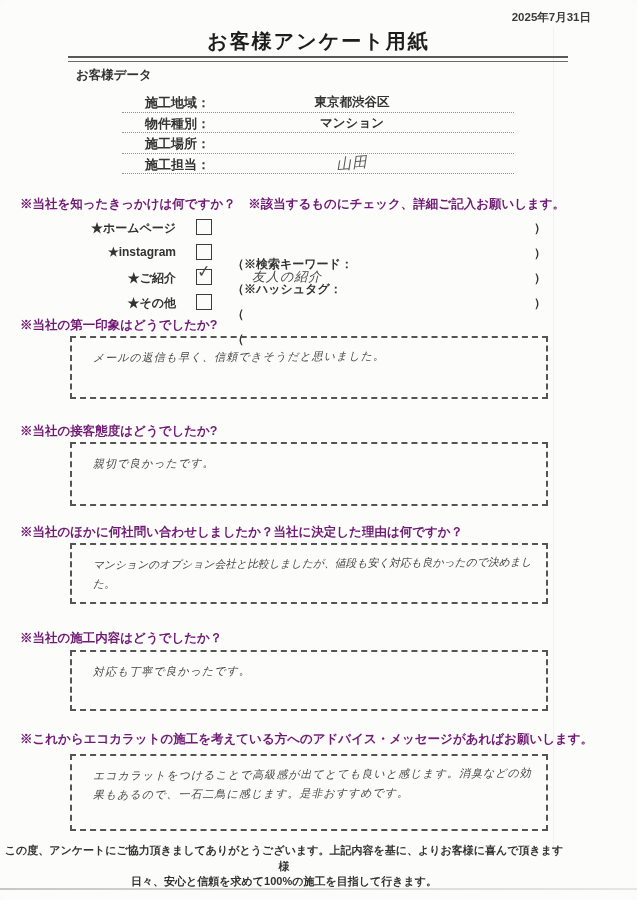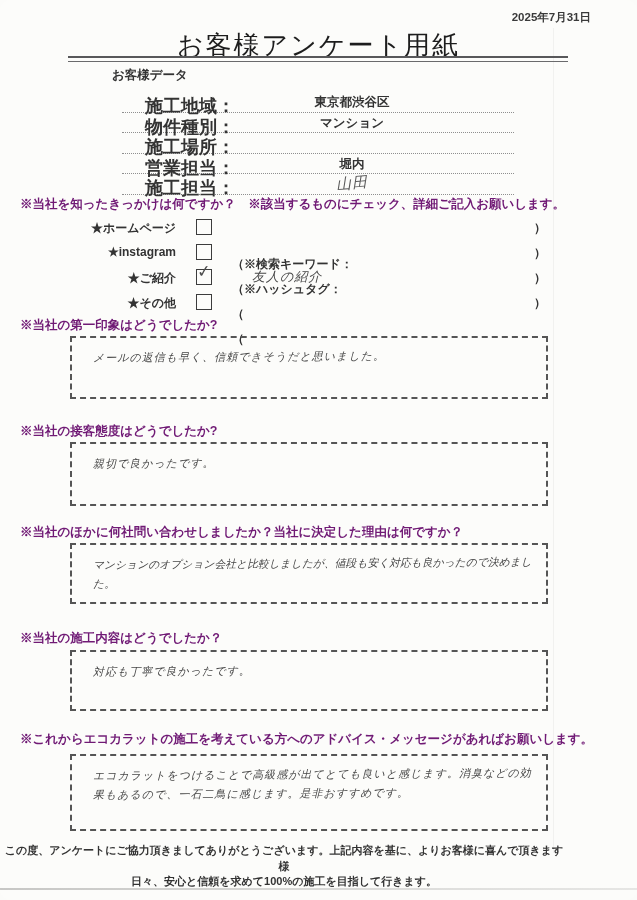--- a/index.html
+++ b/index.html
@@ -11,29 +11,29 @@
     -webkit-font-smoothing: antialiased;
   }
   .page { position: relative; width: 637px; height: 900px; overflow: hidden; background: #fcfcfa; border-radius: 11px; }
 
   .scan-vline { position: absolute; left: 553px; top: 28px; width: 1px; height: 825px; background: rgba(0,0,0,0.045); }
   .scan-bottom-edge { position: absolute; left: 0; top: 888px; width: 637px; height: 2px;
     background: linear-gradient(to right, #c7c7c5, #dcdcda 60%, #e6e6e4); }
 
   .date { position: absolute; top: 10px; right: 46px; font-size: 11.5px; font-weight: 600; color: #3a3a3a; }
   .title { position: absolute; top: 28px; left: 0; width: 637px; text-align: center;
-    font-size: 26px; font-weight: 400; letter-spacing: 2px; color: #1d1d1d; }
+    font-size: 20px; font-weight: 700; letter-spacing: 2px; color: #1d1d1d; }
   .title-rule { position: absolute; top: 56px; left: 68px; width: 500px; height: 3px;
     border-top: 2px solid #58585a; border-bottom: 1px solid #6a6a6c; }
 
-  .cust-heading { position: absolute; top: 67px; left: 76px; font-size: 12.5px; font-weight: 600; color: #333; margin-left: 36px; }
+  .cust-heading { position: absolute; top: 67px; left: 76px; font-size: 12.5px; font-weight: 600; color: #333; }
 
   .cust-table { position: absolute; top: 92px; left: 122px; width: 392px; }
   .cust-row { position: relative; height: 19.5px; border-bottom: 1.5px dotted #8f8f8f; }
-  .cust-label { position: absolute; left: 23px; top: 2px; font-size: 18px; font-weight: 600; color: #333; }
+  .cust-label { position: absolute; left: 23px; top: 2px; font-size: 13px; font-weight: 600; color: #333; }
   .cust-value { position: absolute; left: 130px; top: 2px; width: 200px; text-align: center;
     font-size: 12.5px; font-weight: 600; color: #333; }
 
   .handwriting { font-style: italic; letter-spacing: 1px; color: #474747; font-weight: 400; }
   .cust-value.handwriting { font-size: 15px; top: 0px; transform: rotate(-5deg); color: #5a5a5a; }
 
   .q { position: absolute; left: 20px; font-size: 12.5px; font-weight: 600; color: #701a75; white-space: nowrap; text-align: right; }
 
   .opt-row { position: absolute; left: 0; width: 521px; height: 18px; }
   .opt-label { position: absolute; left: 60px; top: 1px; width: 116px; text-align: right;
@@ -71,24 +71,20 @@
     <div class="cust-row">
       <span class="cust-label">施工地域：</span>
       <span class="cust-value">東京都渋谷区</span>
     </div>
     <div class="cust-row">
       <span class="cust-label">物件種別：</span>
       <span class="cust-value">マンション</span>
     </div>
     <div class="cust-row">
       <span class="cust-label">施工場所：</span>
-    </div>
-    <div class="cust-row">
-      <span class="cust-label">営業担当：</span>
-      <span class="cust-value">堀内</span>
     </div>
     <div class="cust-row">
       <span class="cust-label">施工担当：</span>
       <span class="cust-value handwriting">山田</span>
     </div>
   </div>
 
   <div class="q" style="top:196px">※当社を知ったきっかけは何ですか？　※該当するものにチェック、詳細ご記入お願いします。</div>
 
   <div class="opt-row" style="top:219px">

